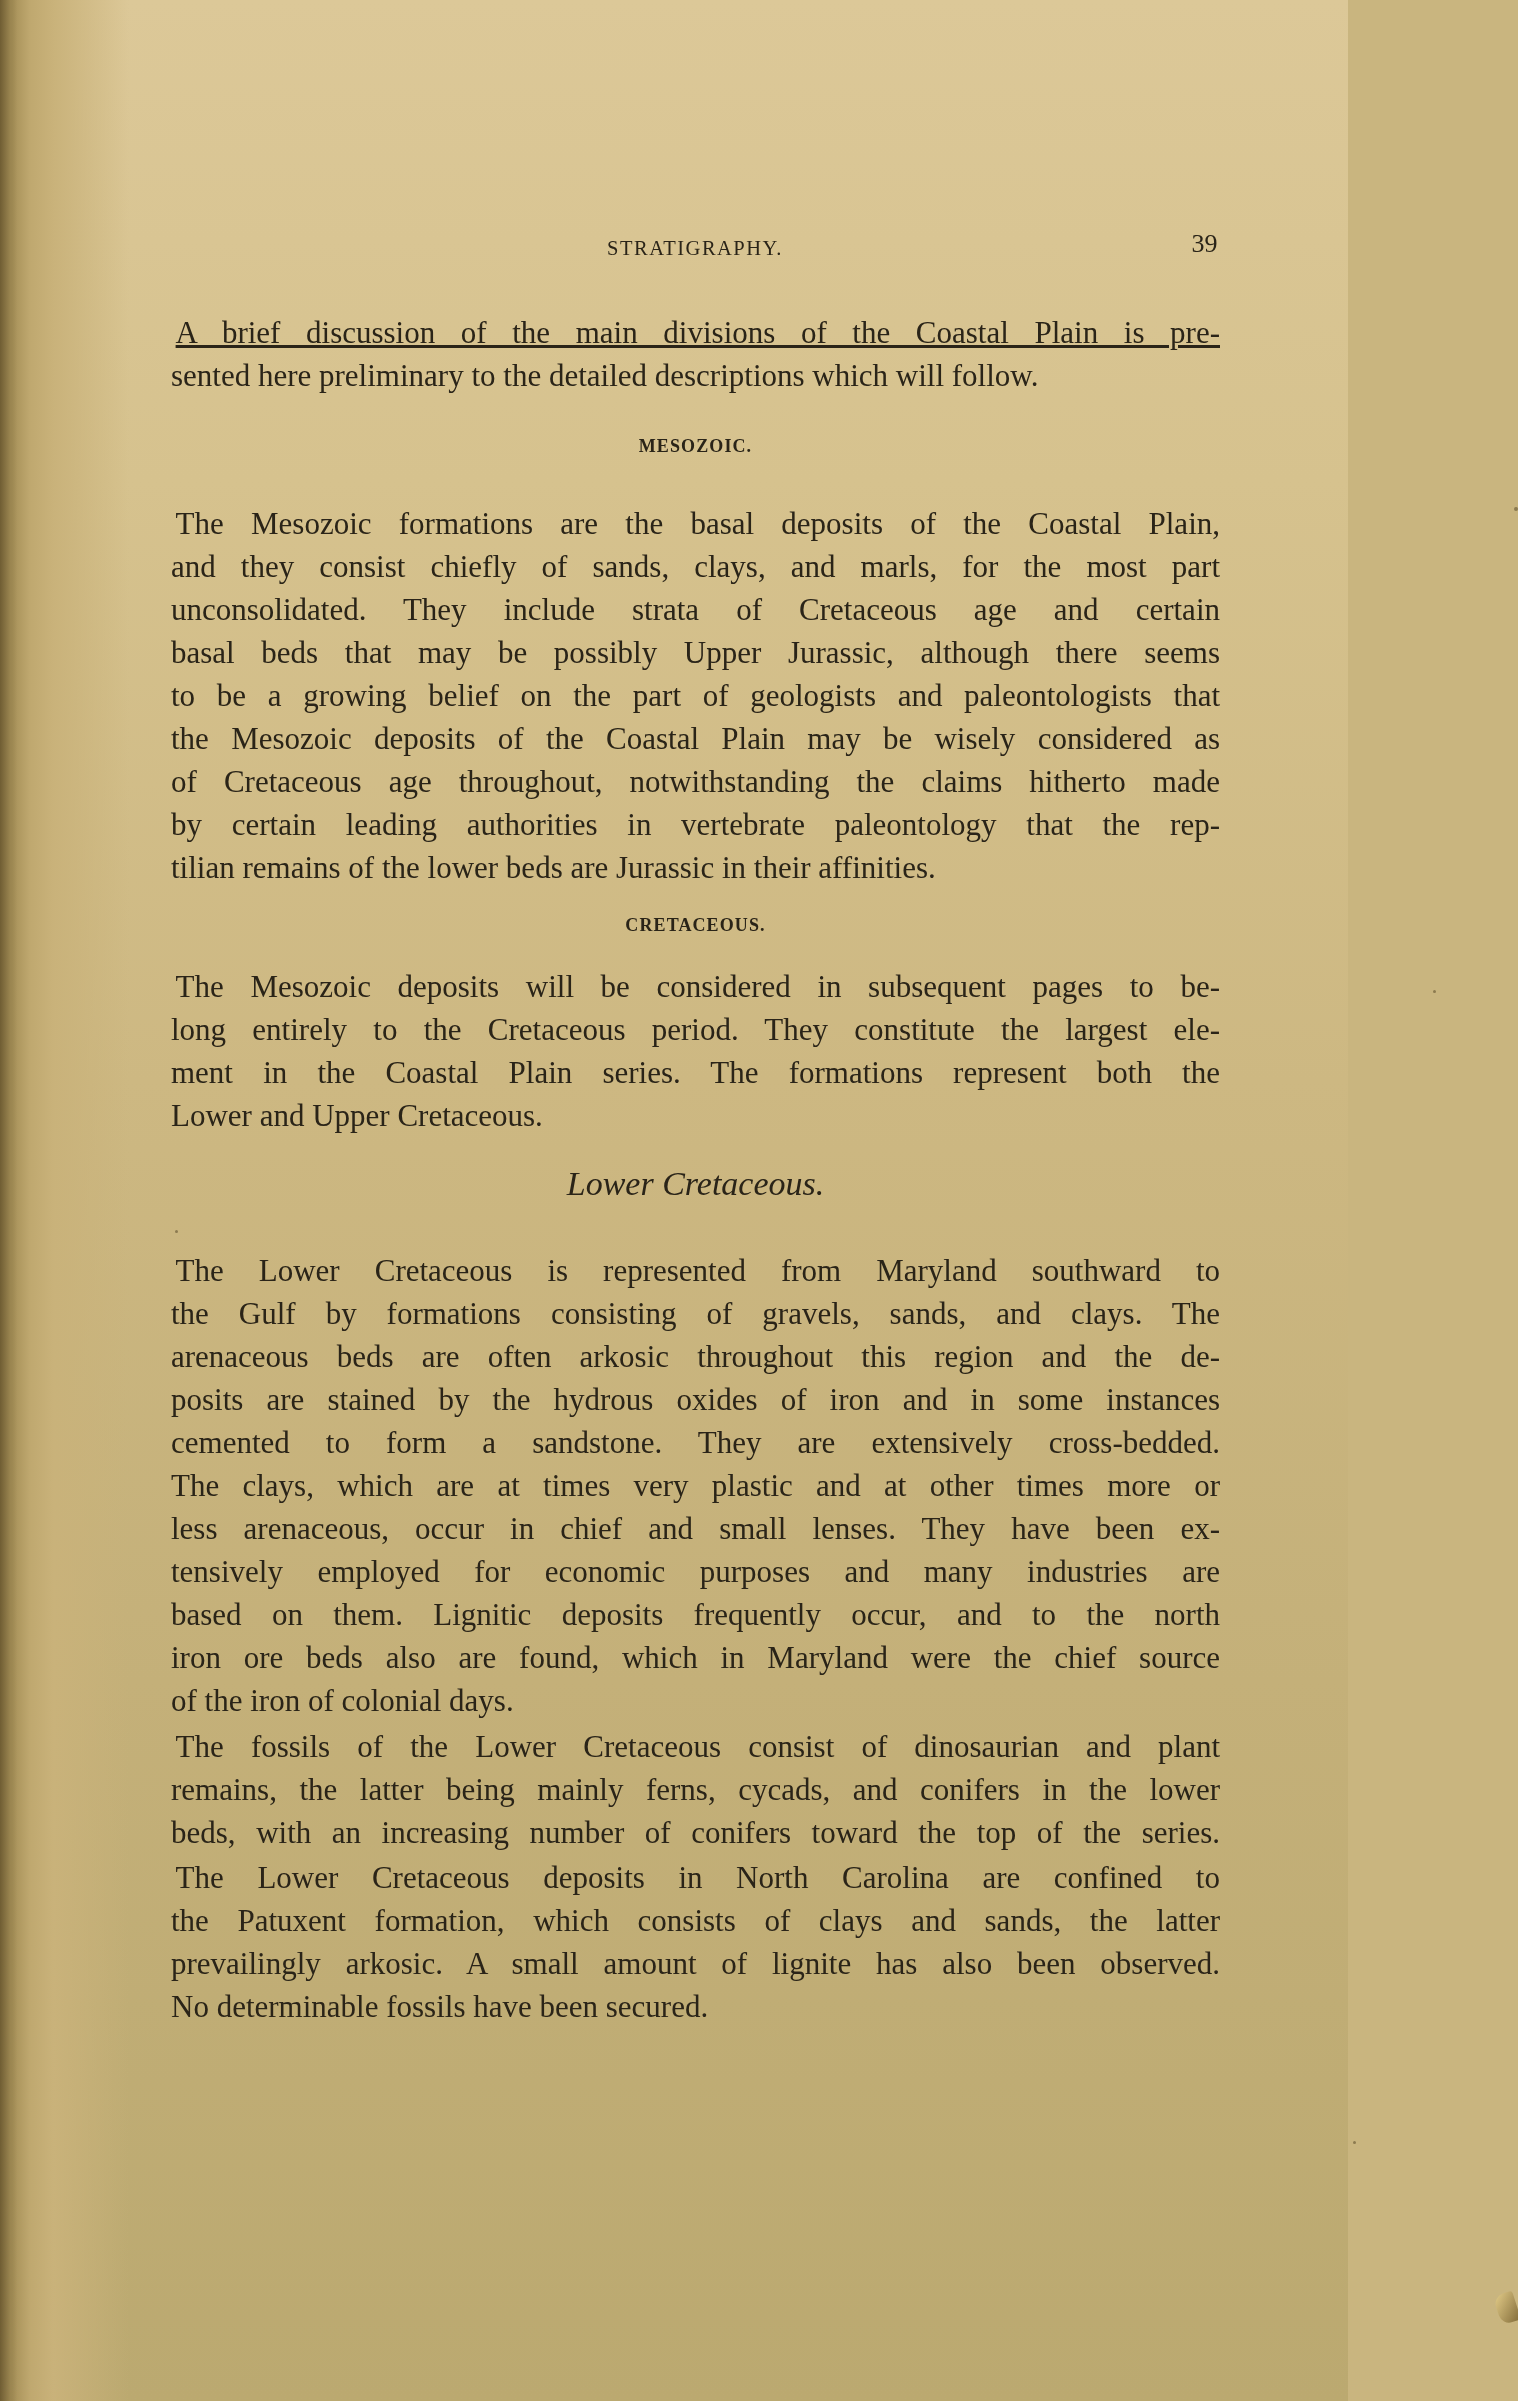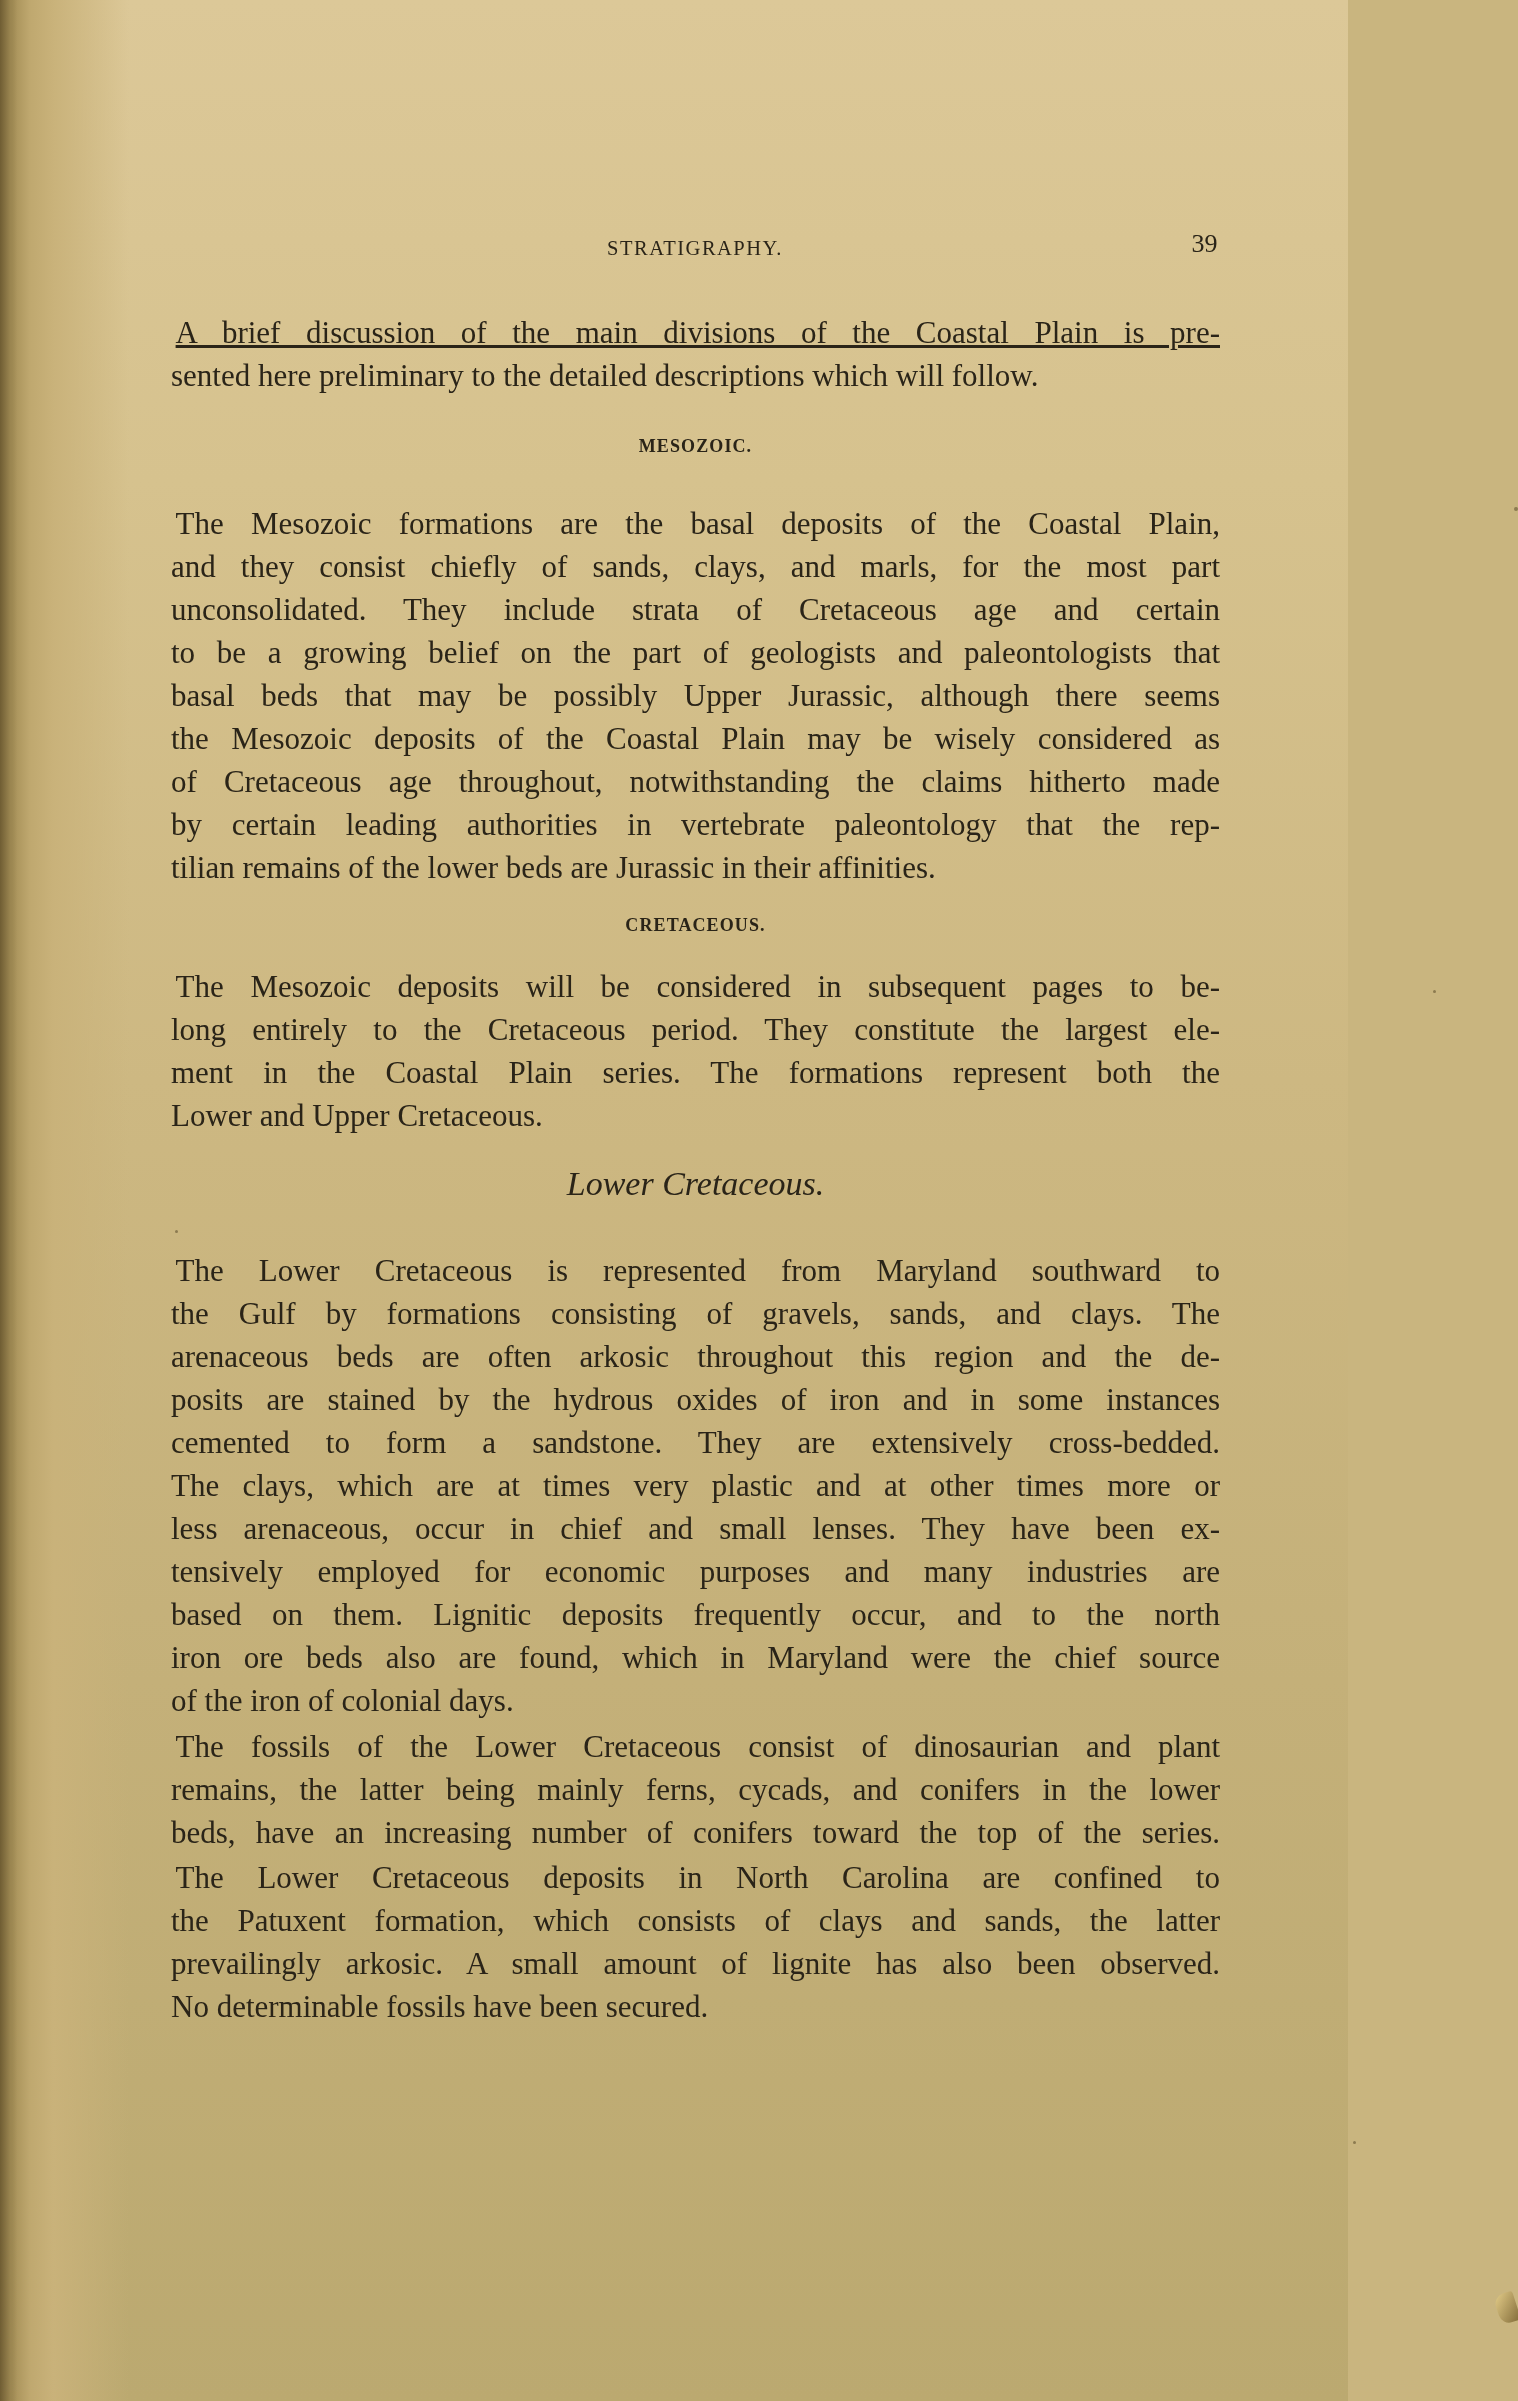--- a/index.html
+++ b/index.html
@@ -128,22 +128,22 @@
 
     <div class="blk" style="top:125px;">
       <div class="section-head">MESOZOIC.</div>
     </div>
 
     <div class="blk" style="top:175px;">
       <p class="body">
         <span class="line" style="padding-left:4.6px;margin-top:16px;">The Mesozoic formations are the basal deposits of the Coastal Plain,</span>
         <span class="line">and they consist chiefly of sands, clays, and marls, for the most part</span>
         <span class="line">unconsolidated.  They include strata of Cretaceous age and certain</span>
+        <span class="line">basal beds that may be possibly Upper Jurassic, although there seems</span>
         <span class="line">to be a growing belief on the part of geologists and paleontologists that</span>
-        <span class="line">basal beds that may be possibly Upper Jurassic, although there seems</span>
         <span class="line">the Mesozoic deposits of the Coastal Plain may be wisely considered as</span>
         <span class="line">of Cretaceous age throughout, notwithstanding the claims hitherto made</span>
         <span class="line">by certain leading authorities in vertebrate paleontology that the rep-</span>
         <span class="line last">tilian remains of the lower beds are Jurassic in their affinities.</span>
       </p>
     </div>
 
     <div class="blk" style="top:604px;">
       <div class="section-head">CRETACEOUS.</div>
     </div>
@@ -174,21 +174,21 @@
         <span class="line">based on them.  Lignitic deposits frequently occur, and to the north</span>
         <span class="line">iron ore beds also are found, which in Maryland were the chief source</span>
         <span class="line last">of the iron of colonial days.</span>
       </p>
     </div>
 
     <div class="blk" style="top:1414px;">
       <p class="body">
         <span class="line" style="padding-left:4.6px;">The fossils of the Lower Cretaceous consist of dinosaurian and plant</span>
         <span class="line">remains, the latter being mainly ferns, cycads, and conifers in the lower</span>
-        <span class="line">beds, have an increasing number of conifers toward the top of the series.</span>
+        <span class="line">beds, with an increasing number of conifers toward the top of the series.</span>
       </p>
     </div>
 
     <div class="blk" style="top:1545px;">
       <p class="body">
         <span class="line" style="padding-left:4.6px;">The Lower Cretaceous deposits in North Carolina are confined to</span>
         <span class="line">the Patuxent formation, which consists of clays and sands, the latter</span>
         <span class="line">prevailingly arkosic.  A small amount of lignite has also been observed.</span>
         <span class="line last">No determinable fossils have been secured.</span>
       </p>

